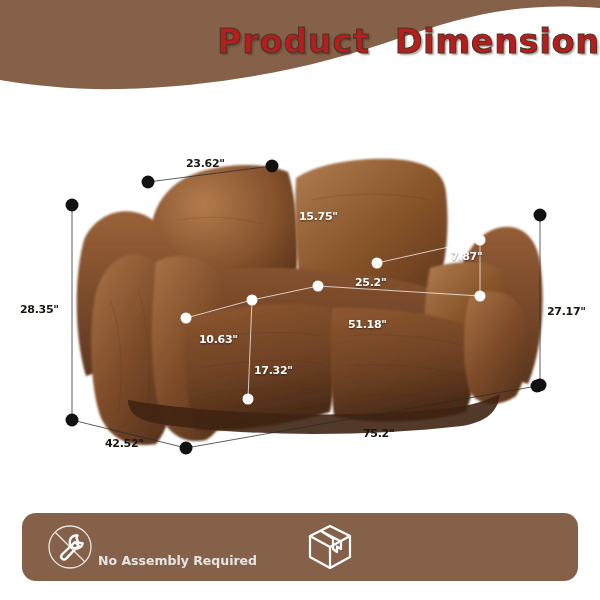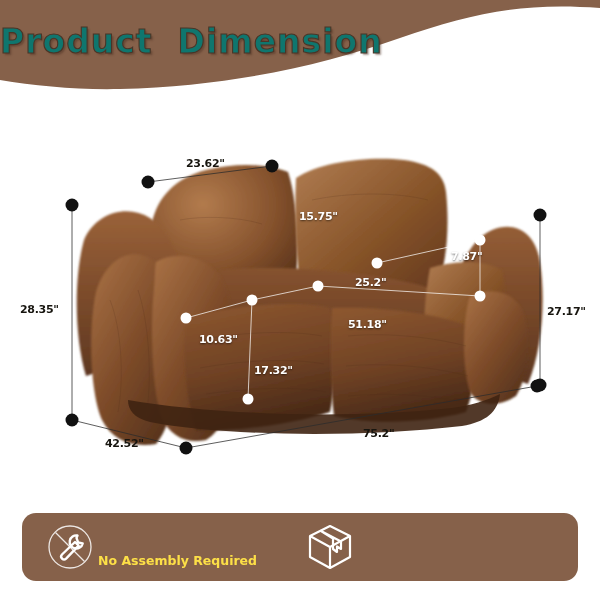--- a/index.html
+++ b/index.html
@@ -2,22 +2,22 @@
 <html><head>
 <meta charset="utf-8">
 <style>
   html,body{margin:0;padding:0;}
   body{width:600px;height:600px;background:#ffffff;
        font-family:"Liberation Sans",sans-serif;overflow:hidden;position:relative;}
   #page{position:relative;width:600px;height:600px;background:#fff;overflow:hidden;}
 
   
   #header-wave{position:absolute;left:0;top:0;width:600px;height:100px;}
-  #page-title{position:absolute;left:0;top:22px;width:600px;text-align:left;
-      font-size:33px;font-weight:bold;letter-spacing:1px;color:#0f766e;
+  #page-title{position:absolute;left:0;top:22px;width:600px;text-align:right;
+      font-size:33px;font-weight:bold;letter-spacing:1px;color:#b91c1c;
       font-family:"DejaVu Sans",sans-serif;
       -webkit-text-stroke:1.1px #4a3527;
       text-shadow:2px 2px 2px rgba(70,45,30,.45);
       white-space:pre;}
 
   
   #product-figure{position:absolute;left:0;top:100px;width:600px;height:400px;}
   #sofa-svg{position:absolute;left:0;top:0;width:600px;height:400px;}
 
   
@@ -25,21 +25,21 @@
   .dim-label{position:absolute;font-family:"DejaVu Sans",sans-serif;
       font-size:11px;font-weight:bold;letter-spacing:-.3px;white-space:nowrap;}
   .dim-label.dark{color:#17150f;}
   .dim-label.light{color:#ffffff;text-shadow:0 1px 2px rgba(0,0,0,.55);}
 
   
   #feature-bar{position:absolute;left:22px;top:513px;width:556px;height:68px;
       background:#86614A;border-radius:14px;display:flex;align-items:center;}
   .feature-item{display:flex;align-items:center;height:100%;}
   .feature-icon{flex:0 0 auto;display:block;}
-  .feature-label{color:#fde047;font-size:12.5px;font-weight:bold;
+  .feature-label{color:#e5e5e5;font-size:12.5px;font-weight:bold;
       font-family:"DejaVu Sans",sans-serif;white-space:pre;margin-left:4px;
       align-self:flex-end;margin-bottom:13px;}
   #feature-no-assembly{margin-left:24px;}
   #feature-weight{margin-left:36px;}
   #feature-package{margin-left:48px;}
 </style>
 </head>
 <body>
 
 <div id="page">

